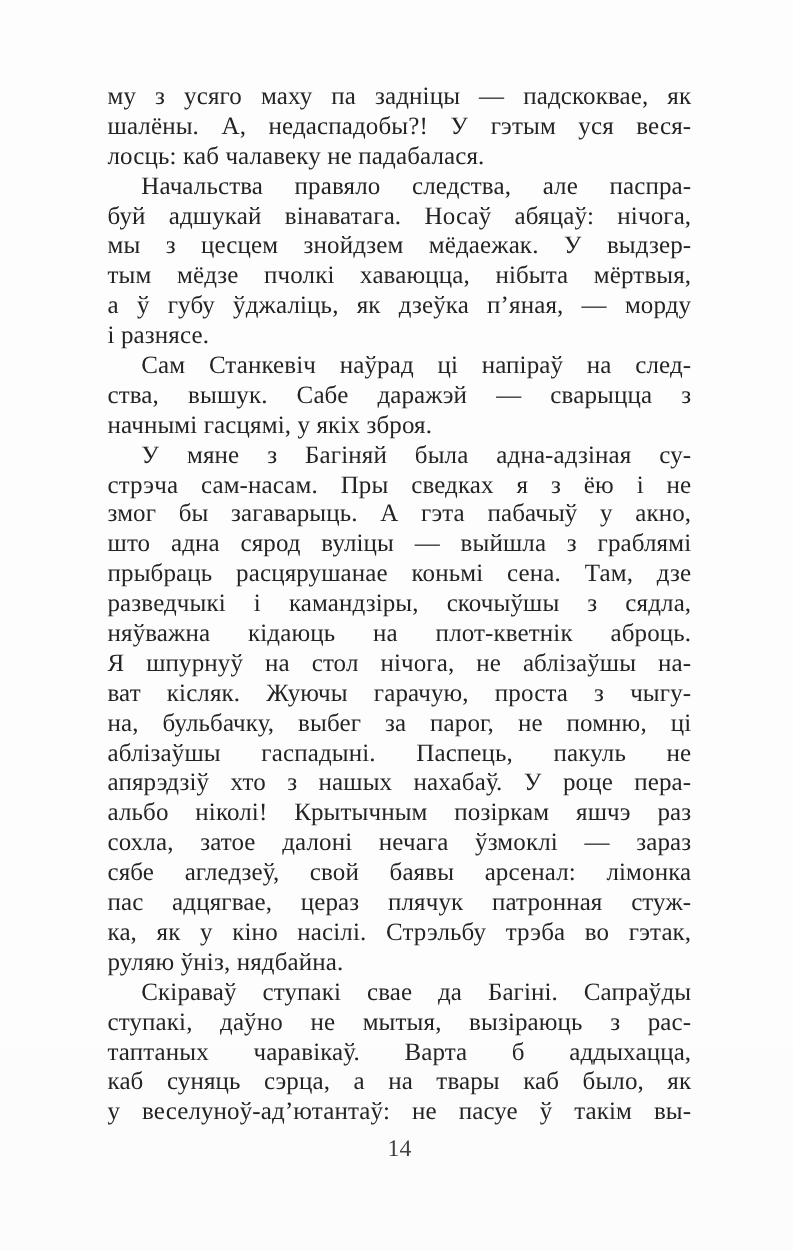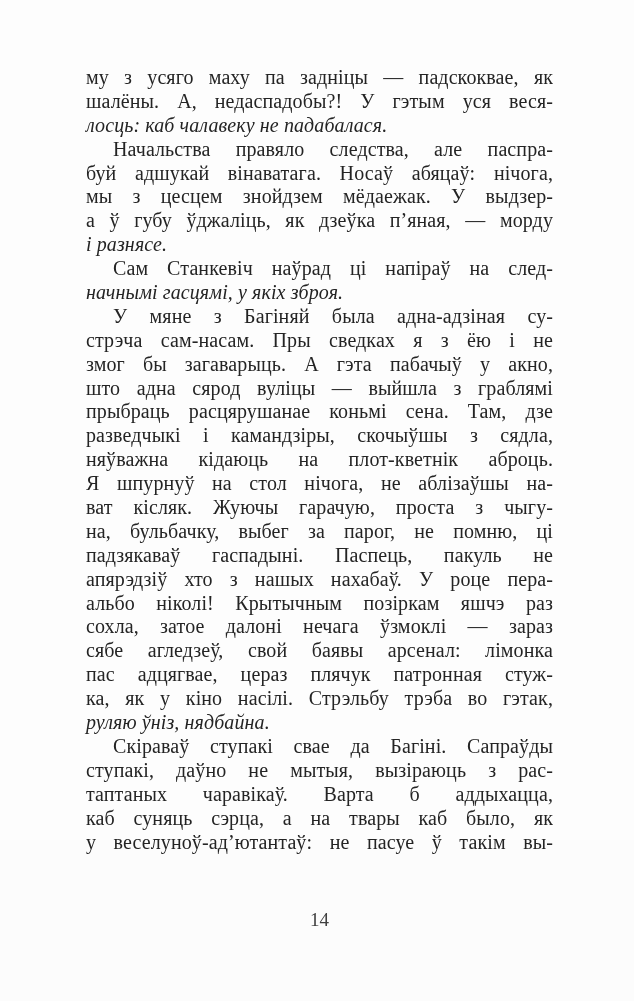--- a/index.html
+++ b/index.html
@@ -28,21 +28,20 @@
     font-size: 20px;
     line-height: 23.9px;
     height: 23.9px;
     white-space: nowrap;
     text-align: justify;
     text-align-last: justify;
     letter-spacing: 0.1px;
   }
   .line.end {
     text-align-last: left;
-    font-style: italic;
   }
   .line.indent {
     text-indent: 27px;
   }
   .page-number {
     position: absolute;
     top: 908px;
     left: 86px;
     width: 467px;
     text-align: center;
@@ -55,35 +54,37 @@
 <body>
 
 <div class="book-page">
   <div class="text-block">
       <div class="line">му з усяго маху па задніцы — падскоквае, як</div>
       <div class="line">шалёны. А, недаспадобы?! У гэтым уся веся-</div>
       <div class="line end">лосць: каб чалавеку не падабалася.</div>
       <div class="line indent">Начальства правяло следства, але паспра-</div>
       <div class="line">буй адшукай вінаватага. Носаў абяцаў: нічога,</div>
       <div class="line">мы з цесцем знойдзем мёдаежак. У выдзер-</div>
+      <div class="line">тым мёдзе пчолкі хаваюцца, нібыта мёртвыя,</div>
       <div class="line">а ў губу ўджаліць, як дзеўка п’яная, — морду</div>
       <div class="line end">і разнясе.</div>
       <div class="line indent">Сам Станкевіч наўрад ці напіраў на след-</div>
+      <div class="line">ства, вышук. Сабе даражэй — сварыцца з</div>
       <div class="line end">начнымі гасцямі, у якіх зброя.</div>
       <div class="line indent">У мяне з Багіняй была адна-адзіная су-</div>
       <div class="line">стрэча сам-насам. Пры сведках я з ёю і не</div>
       <div class="line">змог бы загаварыць. А гэта пабачыў у акно,</div>
       <div class="line">што адна сярод вуліцы — выйшла з граблямі</div>
       <div class="line">прыбраць расцярушанае коньмі сена. Там, дзе</div>
       <div class="line">разведчыкі і камандзіры, скочыўшы з сядла,</div>
       <div class="line">няўважна кідаюць на плот-кветнік аброць.</div>
       <div class="line">Я шпурнуў на стол нічога, не аблізаўшы на-</div>
       <div class="line">ват кісляк. Жуючы гарачую, проста з чыгу-</div>
       <div class="line">на, бульбачку, выбег за парог, не помню, ці</div>
-      <div class="line">падзякаваў гаспадыні. Паспець, пакуль не</div>
+      <div class="line">аблізаўшы гаспадыні. Паспець, пакуль не</div>
       <div class="line">апярэдзіў хто з нашых нахабаў. У роце пера-</div>
       <div class="line">альбо ніколі! Крытычным позіркам яшчэ раз</div>
       <div class="line">сохла, затое далоні нечага ўзмоклі — зараз</div>
       <div class="line">сябе агледзеў, свой баявы арсенал: лімонка</div>
       <div class="line">пас адцягвае, цераз плячук патронная стуж-</div>
       <div class="line">ка, як у кіно насілі. Стрэльбу трэба во гэтак,</div>
       <div class="line end">руляю ўніз, нядбайна.</div>
       <div class="line indent">Скіраваў ступакі свае да Багіні. Сапраўды</div>
       <div class="line">ступакі, даўно не мытыя, вызіраюць з рас-</div>
       <div class="line">таптаных чаравікаў. Варта б аддыхацца,</div>

